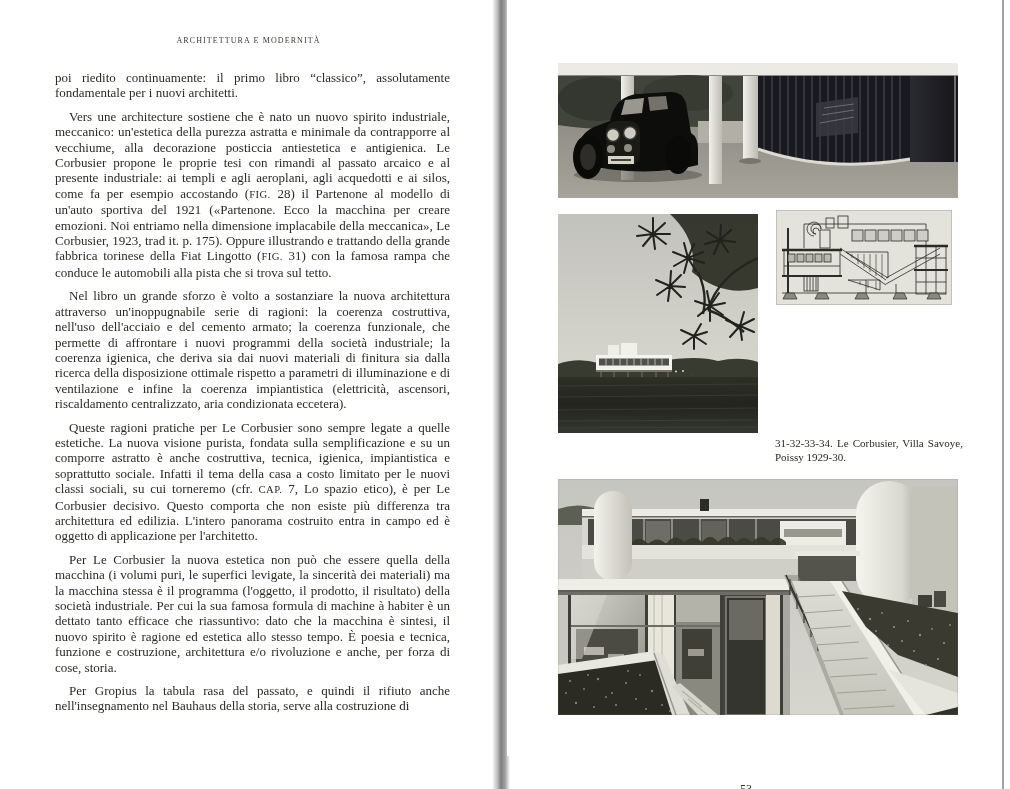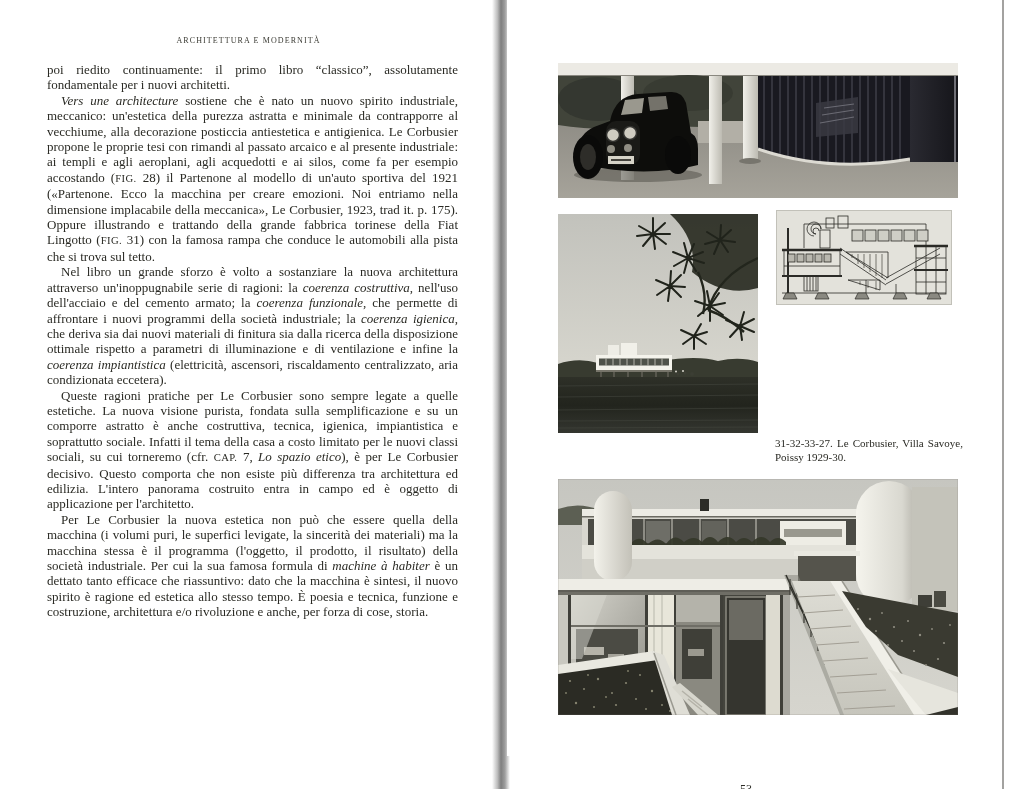--- a/index.html
+++ b/index.html
@@ -11,23 +11,23 @@
   .gutter{position:absolute;top:0;left:492px;width:18px;height:789px;
           background:linear-gradient(to right,#ffffff 0%,#bdbdbd 30%,#7e7e7e 50%,#9e9e9e 72%,#ffffff 100%);}
   .edge-line{position:absolute;top:0;left:1002px;width:2px;height:789px;background:#a3a2a0;}
   .running-head{position:absolute;top:36px;left:0;width:100%;text-align:center;
                 font-size:8px;letter-spacing:1.1px;color:#3a3a33;}
   .page-num{position:absolute;top:750px;left:0;width:100%;text-align:center;
             font-size:12px;color:#2a2a24;}
   .page-num-right{width:478px;margin-top:32px;}
   .text-block{position:absolute;left:47px;top:62px;width:411px;height:668px;overflow:hidden;
               font-size:13px;line-height:15.4px;text-align:justify;hyphens:auto;}
-  .para{margin:0;}
+  .para{margin:8px;}
   .para.indent{text-indent:14px;}
-  .it{font-style:italic;}
+  .it{}
   .sc{font-size:0.82em;letter-spacing:0.4px;}
   .fig{position:absolute;overflow:hidden;}
   .fig svg{display:block;width:100%;height:100%;}
   .fig1{left:558px;top:63px;width:400px;height:135px;}
   .fig2{left:558px;top:214px;width:200px;height:219px;}
   .fig3{left:776px;top:210px;width:176px;height:95px;}
   .fig4{left:558px;top:479px;width:400px;height:236px;}
   .caption{position:absolute;left:775px;top:437px;width:188px;
            font-size:11px;line-height:13.5px;text-align:justify;color:#2a2a24;}
 </style>
@@ -37,20 +37,21 @@
 <div class="book">
 
   <div class="page page-left">
     <div class="running-head">ARCHITETTURA E MODERNITÀ</div>
     <div class="text-block" lang="it">
         <p class="para"><span>poi riedito continuamente: il primo libro “classico”, assolutamente fondamentale per i nuovi architetti.</span></p>
         <p class="para indent"><span class="it">Vers une architecture</span><span> sostiene che è nato un nuovo spirito industriale, meccanico: un'estetica della purezza astratta e minimale da contrapporre al vecchiume, alla decorazione posticcia antiestetica e antigienica. Le Corbusier propone le proprie tesi con rimandi al passato arcaico e al presente industriale: ai templi e agli aeroplani, agli acquedotti e ai silos, come fa per esempio accostando (</span><span class="sc">FIG.</span><span> 28) il Partenone al modello di un'auto sportiva del 1921 («Partenone. Ecco la macchina per creare emozioni. Noi entriamo nella dimensione implacabile della meccanica», Le Corbusier, 1923, trad it. p. 175). Oppure illustrando e trattando della grande fabbrica torinese della Fiat Lingotto (</span><span class="sc">FIG.</span><span> 31) con la famosa rampa che conduce le automobili alla pista che si trova sul tetto.</span></p>
         <p class="para indent"><span>Nel libro un grande sforzo è volto a sostanziare la nuova architettura attraverso un'inoppugnabile serie di ragioni: la </span><span class="it">coerenza costruttiva</span><span>, nell'uso dell'acciaio e del cemento armato; la </span><span class="it">coerenza funzionale</span><span>, che permette di affrontare i nuovi programmi della società industriale; la </span><span class="it">coerenza igienica</span><span>, che deriva sia dai nuovi materiali di finitura sia dalla ricerca della disposizione ottimale rispetto a parametri di illuminazione e di ventilazione e infine la </span><span class="it">coerenza impiantistica</span><span> (elettricità, ascensori, riscaldamento centralizzato, aria condizionata eccetera).</span></p>
         <p class="para indent"><span>Queste ragioni pratiche per Le Corbusier sono sempre legate a quelle estetiche. La nuova visione purista, fondata sulla semplificazione e su un comporre astratto è anche costruttiva, tecnica, igienica, impiantistica e soprattutto sociale. Infatti il tema della casa a costo limitato per le nuovi classi sociali, su cui torneremo (cfr. </span><span class="sc">CAP.</span><span> 7, </span><span class="it">Lo spazio etico</span><span>), è per Le Corbusier decisivo. Questo comporta che non esiste più differenza tra architettura ed edilizia. L'intero panorama costruito entra in campo ed è oggetto di applicazione per l'architetto.</span></p>
         <p class="para indent"><span>Per Le Corbusier la nuova estetica non può che essere quella della macchina (i volumi puri, le superfici levigate, la sincerità dei materiali) ma la macchina stessa è il programma (l'oggetto, il prodotto, il risultato) della società industriale. Per cui la sua famosa formula di </span><span class="it">machine à habiter</span><span> è un dettato tanto efficace che riassuntivo: dato che la macchina è sintesi, il nuovo spirito è ragione ed estetica allo stesso tempo. È poesia e tecnica, funzione e costruzione, architettura e/o rivoluzione e anche, per forza di cose, storia.</span></p>
+        <p class="para indent"><span>Per Gropius la </span><span class="it">tabula rasa</span><span> del passato, e quindi il rifiuto anche nell'insegnamento nel Bauhaus della storia, serve alla costruzione di</span></p>
       </div>
   </div>
 
   <div class="gutter"></div>
   <div class="edge-line"></div>
 
   <div class="page page-right">
     <div class="page-num page-num-right">53</div>
   </div>
 
@@ -248,21 +249,21 @@
       <g fill="#8a8981" stroke="#2b2b27" stroke-width="0.7">
         <path d="M7,89 L21,89 L18,83 L10,83 Z"></path>
           <path d="M39,89 L53,89 L50,83 L42,83 Z"></path>
         <path d="M79,89 L93,89 L90,83 L82,83 Z"></path>
           <path d="M117,89 L131,89 L128,83 L120,83 Z"></path>
         <path d="M151,89 L165,89 L162,83 L154,83 Z"></path>
       </g>
     </svg>
   </div>
 
-  <div class="caption">31-32-33-27. Le Corbusier, Villa Savoye, Poissy 1929-30.</div>
+  <div class="caption">31-32-33-34. Le Corbusier, Villa Savoye, Poissy 1929-30.</div>
 
   <div class="fig fig4">
     <svg viewBox="0 0 400 236" preserveAspectRatio="none">
       <defs>
         <linearGradient id="g4sky" x1="0" y1="0" x2="0" y2="1">
           <stop offset="0" stop-color="#c6c6c0"></stop>
             <stop offset="1" stop-color="#d6d5ce"></stop>
         </linearGradient>
         <linearGradient id="g4cyl" x1="0" y1="0" x2="1" y2="0">
           <stop offset="0" stop-color="#f3f2eb"></stop>

